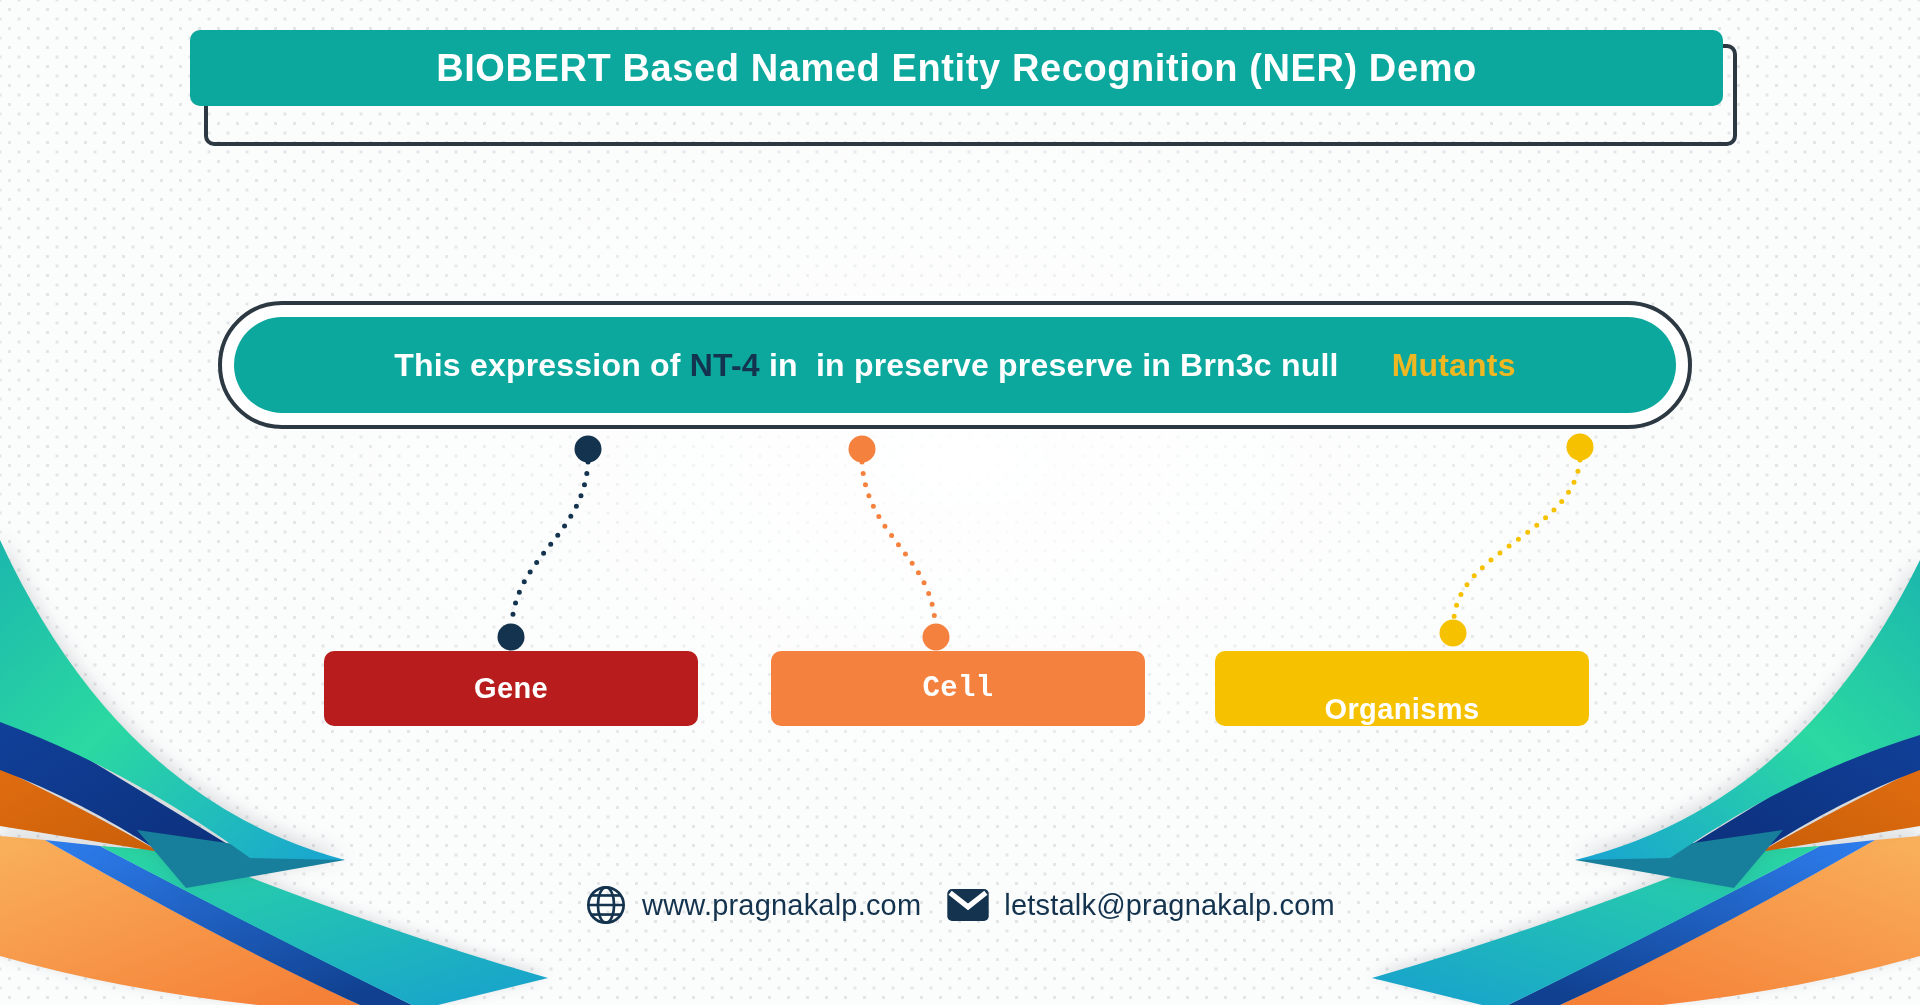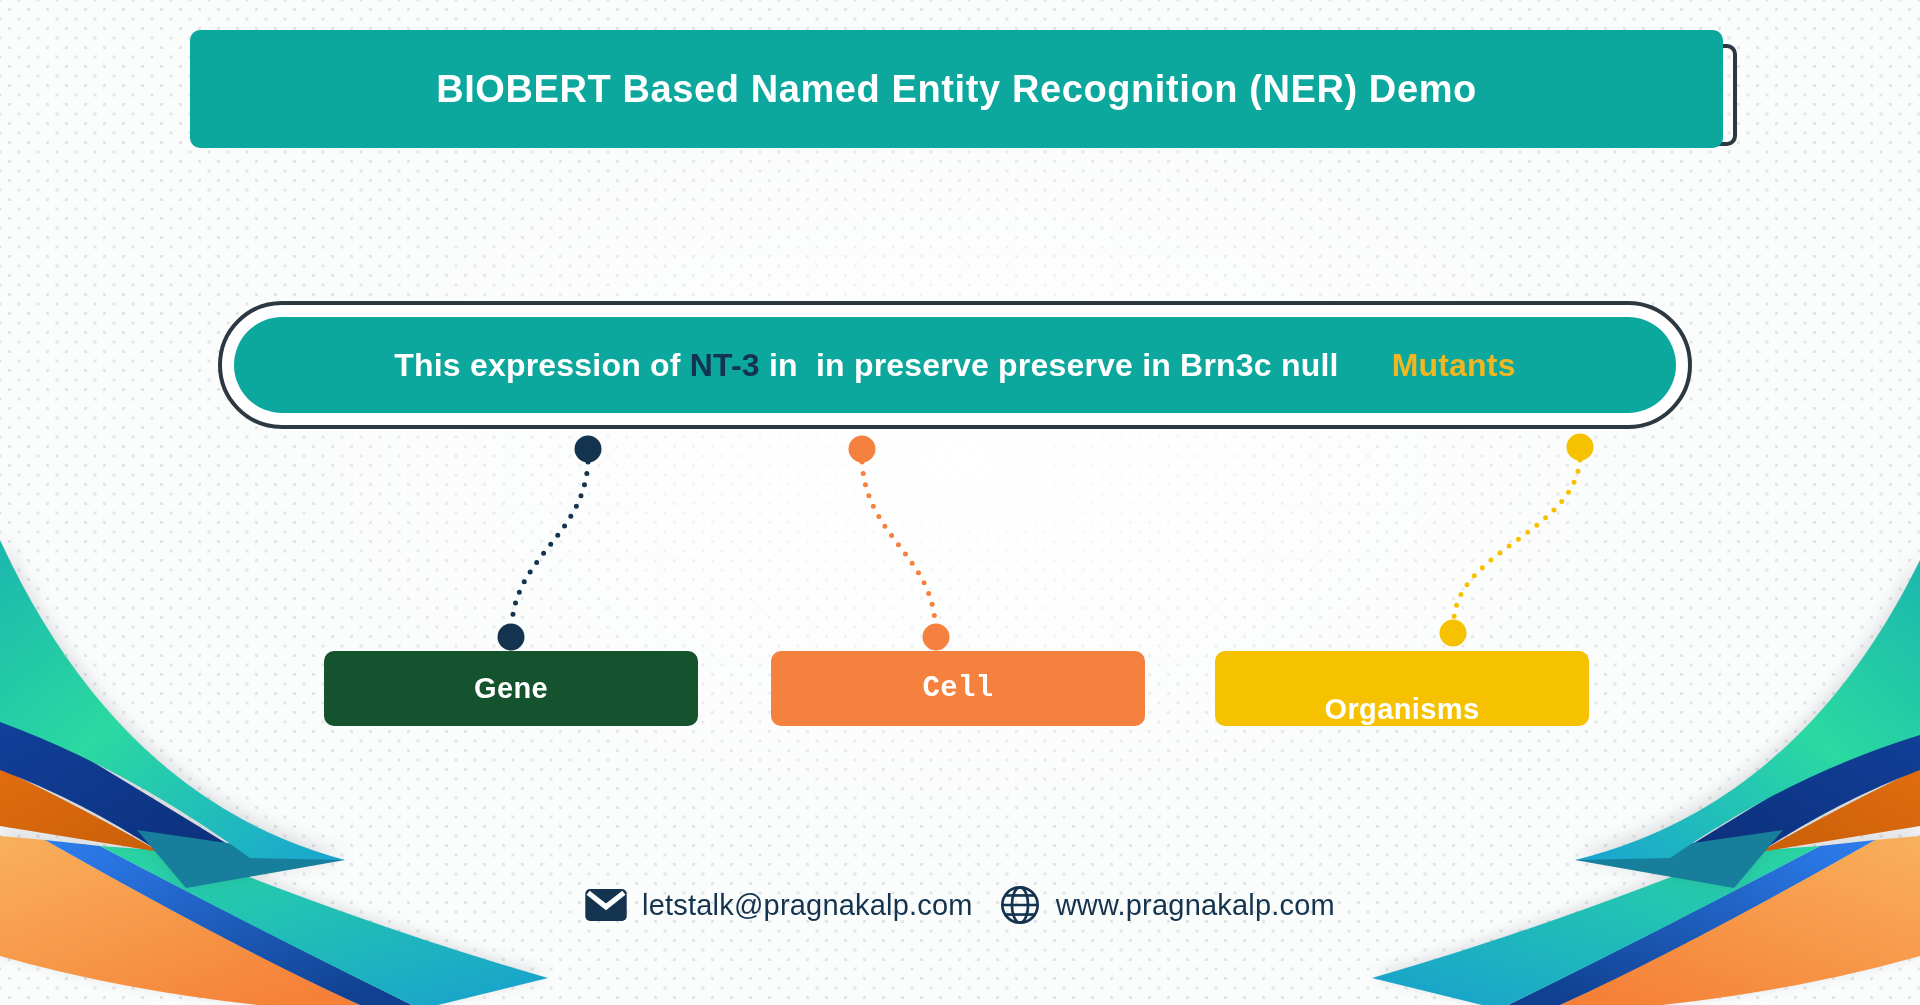--- a/index.html
+++ b/index.html
@@ -20,21 +20,21 @@
   svg.decor{position:absolute;left:0;top:0;z-index:2;}
   .swoosh-upper{filter:drop-shadow(0 -4px 9px rgba(40,50,60,.18));}
   .swoosh-lower{filter:drop-shadow(0 -3px 7px rgba(40,50,60,.15));}
 
   
   .banner-shadow{
     position:absolute;left:204px;top:44px;width:1525px;height:94px;z-index:3;
     border:4px solid var(--slate);border-radius:10px;background:transparent;
   }
   .banner{
-    position:absolute;left:190px;top:30px;width:1533px;height:118px;z-index:4;
+    position:absolute;left:190px;top:30px;width:1533px;height:76px;z-index:4;
     background:var(--teal);border-radius:10px;
     display:flex;align-items:center;justify-content:center;
   }
   .banner .title{
     color:#fff;font-size:38px;font-weight:bold;letter-spacing:.6px;white-space:nowrap;
   }
 
   
   .pill-outer{
     position:absolute;left:218px;top:301px;width:1466px;height:120px;z-index:4;
@@ -142,21 +142,21 @@
     </g>
   </g>
 </svg>
 
 <div class="banner-shadow"></div>
 <div class="banner">
   <div class="title">BIOBERT Based Named Entity Recognition (NER) Demo</div>
 </div>
 
 <div class="pill-outer">
-  <div class="pill-inner" id="sentence"><span class="seg-none">This expression of </span><span class="seg-gene">NT-3</span><span class="seg-none"> in </span><span class="seg-none"> in preserve preserve in Brn3c null </span><span class="seg-organism">Mutants</span></div>
+  <div class="pill-inner" id="sentence"><span class="seg-none">This expression of </span><span class="seg-gene">NT-4</span><span class="seg-none"> in </span><span class="seg-none"> in preserve preserve in Brn3c null </span><span class="seg-organism">Mutants</span></div>
 </div>
 
 <svg class="connectors" width="1920" height="1005" viewBox="0 0 1920 1005">
   <g class="c-gene">
     <path class="connector-path" d="M588,462 C584,535 518,555 512,622"></path>
     <circle class="connector-dot" cx="588" cy="449" r="13.5"></circle>
     <circle class="connector-dot" cx="511" cy="637" r="13.5"></circle>
   </g>
   <g class="c-cell">
     <path class="connector-path" d="M862,462 C866,535 930,555 935,622"></path>
@@ -164,44 +164,44 @@
     <circle class="connector-dot" cx="936" cy="637" r="13.5"></circle>
   </g>
   <g class="c-organism">
     <path class="connector-path" d="M1580,460 C1573,532 1460,550 1454,618"></path>
     <circle class="connector-dot" cx="1580" cy="447" r="13.5"></circle>
     <circle class="connector-dot" cx="1453" cy="633" r="13.5"></circle>
   </g>
 </svg>
 
 <div class="entities" id="entities">
-    <div class="entity-box gene" style="background: #14532d;">
+    <div class="entity-box gene" style="background: #b91c1c;">
       <span>Gene</span>
     </div>
     <div class="entity-box cell" style="background: rgb(245, 129, 62); font-family: Liberation Mono, monospace;">
       <span>Cell</span>
     </div>
     <div class="entity-box organism" style="background: rgb(246, 194, 0);">
       <span>Organisms</span>
     </div>
   </div>
 
 <div class="footer">
-  <div class="item">
-    <svg width="42" height="32" viewBox="0 0 44 34">
-      <rect x="0" y="0" width="44" height="34" rx="5" fill="#14334e"></rect>
-      <path d="M3,4 L22,19 L41,4" fill="none" stroke="#ffffff" stroke-width="5.5"></path>
-    </svg>
-    <span class="txt">letstalk@pragnakalp.com</span>
-  </div>
   <div class="item">
     <svg width="42" height="42" viewBox="0 0 44 44">
       <g fill="none" stroke="#14334e" stroke-width="2.8">
         <circle cx="22" cy="22" r="18.5"></circle>
         <ellipse cx="22" cy="22" rx="8.5" ry="18.5"></ellipse>
         <line x1="4" y1="22" x2="40" y2="22"></line>
         <line x1="6.5" y1="12" x2="37.5" y2="12"></line>
         <line x1="6.5" y1="32" x2="37.5" y2="32"></line>
       </g>
     </svg>
     <span class="txt">www.pragnakalp.com</span>
   </div>
+  <div class="item">
+    <svg width="42" height="32" viewBox="0 0 44 34">
+      <rect x="0" y="0" width="44" height="34" rx="5" fill="#14334e"></rect>
+      <path d="M3,4 L22,19 L41,4" fill="none" stroke="#ffffff" stroke-width="5.5"></path>
+    </svg>
+    <span class="txt">letstalk@pragnakalp.com</span>
+  </div>
 </div>
 
 </body></html>

